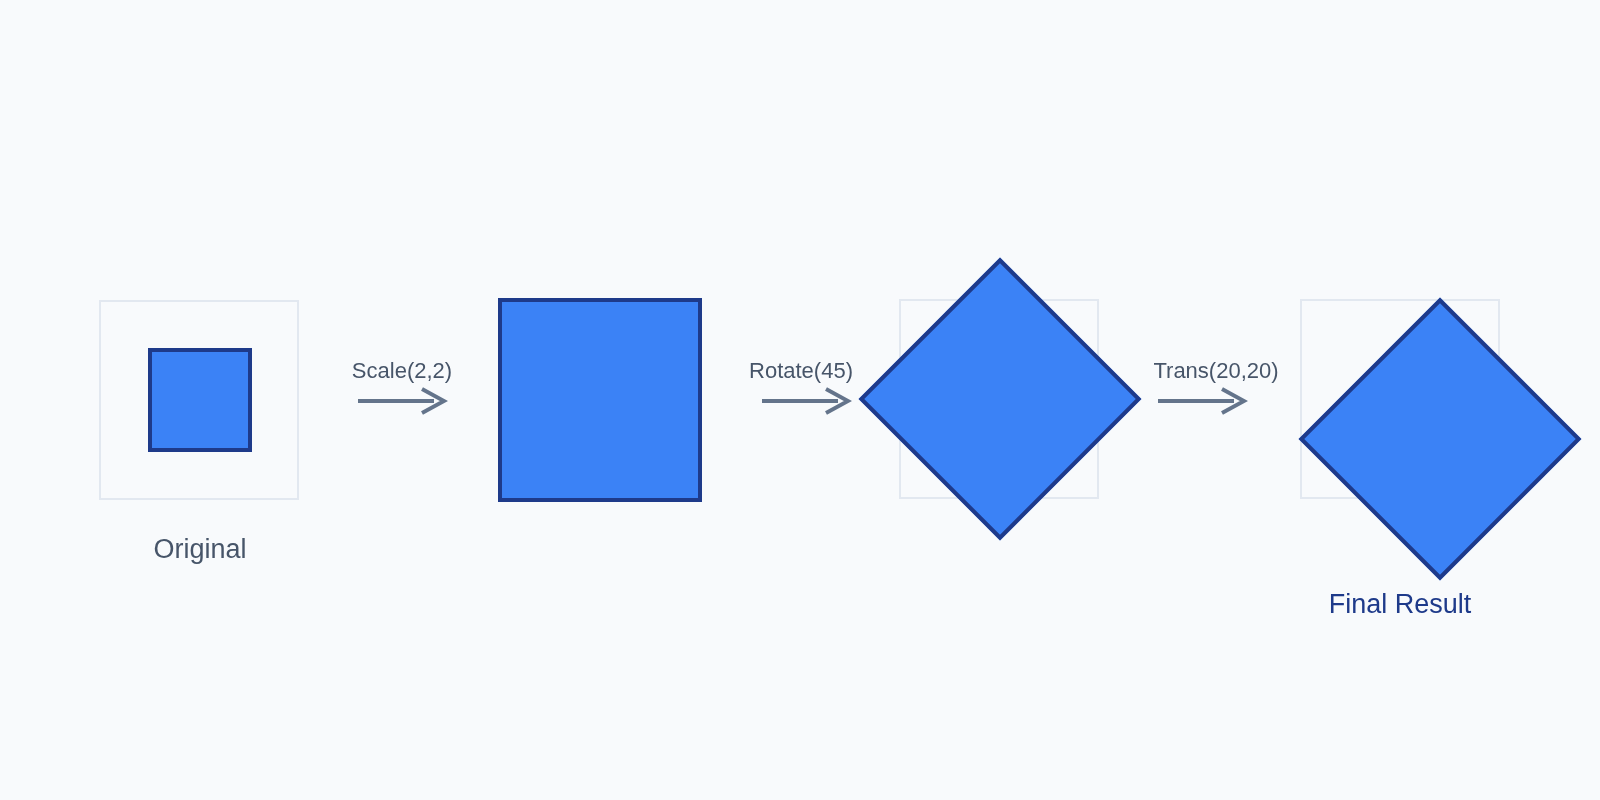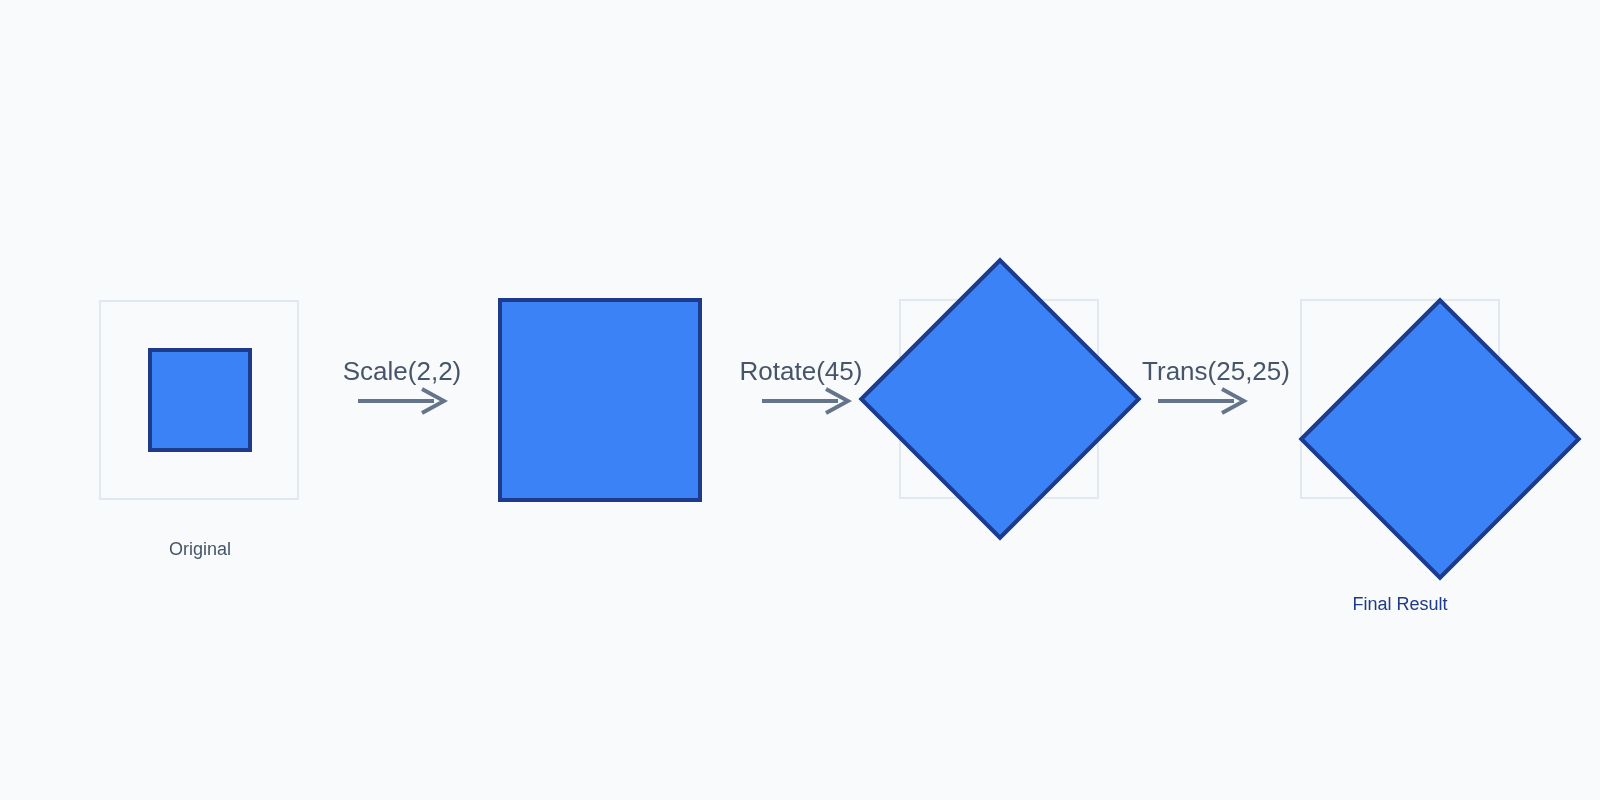--- a/index.html
+++ b/index.html
@@ -35,31 +35,31 @@
   }
   #shape-original { left: 148px;  top: 348px; width: 104px; height: 104px; }
   #shape-scaled   { left: 498px;  top: 298px; width: 204px; height: 204px; }
   #shape-rotated  { left: 900px;  top: 299px; width: 200px; height: 200px; transform: rotate(45deg); }
   #shape-final    { left: 1340px; top: 339px; width: 200px; height: 200px; transform: rotate(45deg); }
 
   .caption {
     position: absolute;
     transform: translate(-50%, -50%);
     white-space: nowrap;
-    font-size: 18px;
+    font-size: 27px;
     z-index: 2;
   }
   #caption-original { left: 200px;  top: 549px; color: var(--c-label, #475569); }
   #caption-final    { left: 1400px; top: 604px; color: var(--c-final-label, #1e3a8a); font-weight: 500; }
 
   .arrow-label {
     position: absolute;
     transform: translate(-50%, -50%);
     white-space: nowrap;
-    font-size: 26px;
+    font-size: 22px;
     color: var(--c-label, #475569);
     z-index: 2;
   }
   #label-scale     { left: 402px;  top: 371px; }
   #label-rotate    { left: 801px;  top: 371px; }
   #label-translate { left: 1216px; top: 371px; }
 
   .arrow-svg {
     position: absolute;
     top: 386px;
@@ -91,21 +91,21 @@
 
   <div class="arrow-label" id="label-rotate">Rotate(45)</div>
   <svg class="arrow-svg" id="arrow-rotate" viewBox="0 0 92 30" aria-hidden="true">
     <line x1="2" y1="15" x2="78" y2="15" stroke="currentColor" stroke-width="4"></line>
     <polyline points="66,3 88,15 66,27" fill="none" stroke="currentColor" stroke-width="4"></polyline>
   </svg>
 
   <div class="frame" id="frame-rotated"></div>
   <div class="shape" id="shape-rotated"></div>
 
-  <div class="arrow-label" id="label-translate">Trans(25,25)</div>
+  <div class="arrow-label" id="label-translate">Trans(20,20)</div>
   <svg class="arrow-svg" id="arrow-translate" viewBox="0 0 92 30" aria-hidden="true">
     <line x1="2" y1="15" x2="78" y2="15" stroke="currentColor" stroke-width="4"></line>
     <polyline points="66,3 88,15 66,27" fill="none" stroke="currentColor" stroke-width="4"></polyline>
   </svg>
 
   <div class="frame" id="frame-final"></div>
   <div class="shape" id="shape-final"></div>
   <div class="caption" id="caption-final">Final Result</div>
 
 </div>

